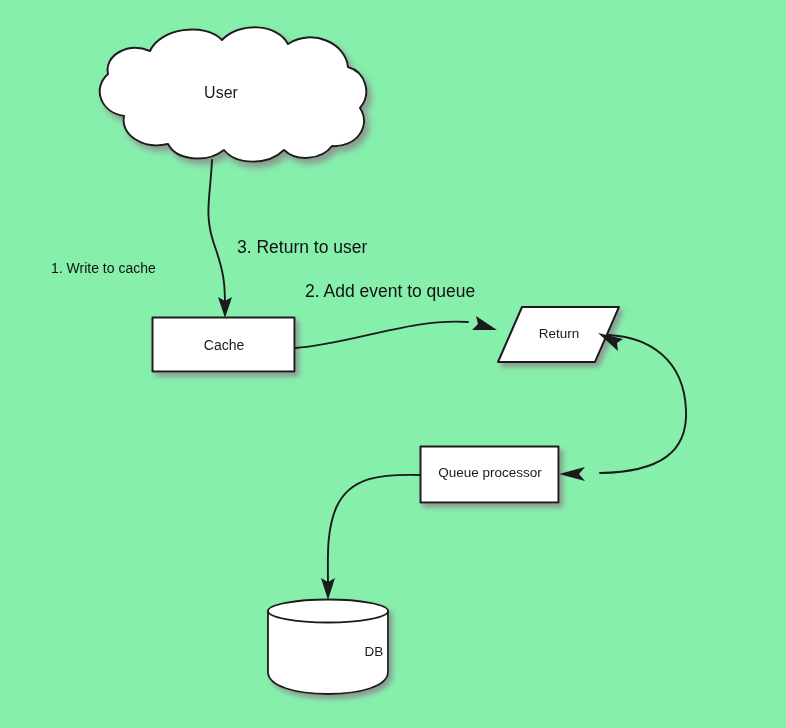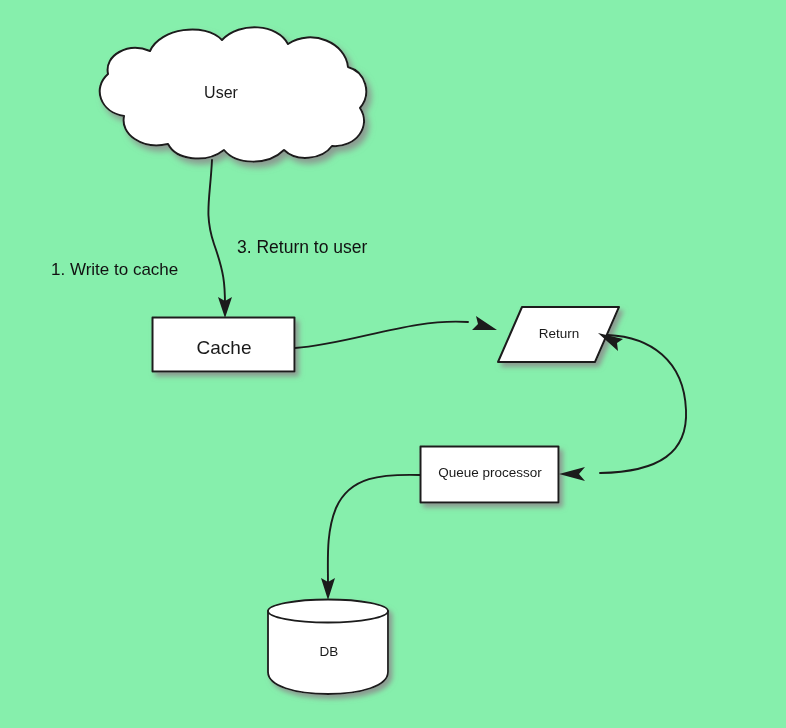--- a/index.html
+++ b/index.html
@@ -63,27 +63,27 @@
   .edge-label {
     position: absolute;
     font-family: "Liberation Sans", sans-serif;
     color: #111111;
     white-space: nowrap;
     line-height: 1;
     user-select: none;
   }
   
   .lbl-user      { left:  86px; top:  85px; width: 270px; font-size: 16px; }
-  .lbl-cache     { left: 153px; top: 338px; width: 142px; font-size: 19px; }
+  .lbl-cache     { left: 153px; top: 338px; width: 142px; font-size: 14px; }
   .lbl-queue     { left: 498px; top: 327px; width: 122px; font-size: 13.5px; }
   .lbl-eventproc { left: 421px; top: 466px; width: 138px; font-size: 13.5px; }
-  .lbl-db        { left: 269px; top: 645px; width: 120px; font-size: 13.5px; }
+  .lbl-db        { left: 269px; top: 645px; width: 120px; font-size: 13.5px; padding-left: 45px; }
   
   .lbl-step3 { left: 237px; top: 227px; font-size: 17.5px; margin-top: 12px; }
-  .lbl-step1 { left:  51px; top: 261px; font-size: 17px; }
+  .lbl-step1 { left:  51px; top: 261px; font-size: 14px; }
   .lbl-step2 { left: 305px; top: 283px; font-size: 17.5px; }
   .lbl-step4 { left: 361px; top: 536px; font-size: 17.5px; }
 </style>
 </head>
 <body>
 
 <div id="diagram-root">
 
   <svg id="diagram-svg" viewBox="0 0 786 728" xmlns="http://www.w3.org/2000/svg">
     <defs>
@@ -167,15 +167,16 @@
   <div class="node-label lbl-queue">Return</div>
 
   <div class="node-label lbl-eventproc">Queue processor</div>
 
   <div class="node-label lbl-db">DB</div>
 
   <div class="edge-label lbl-step3">3. Return to user</div>
 
   <div class="edge-label lbl-step1">1. Write to cache</div>
 
+  <div class="edge-label lbl-step2">2. Add event to queue</div>
 
 
 </div>
 
 </body></html>

